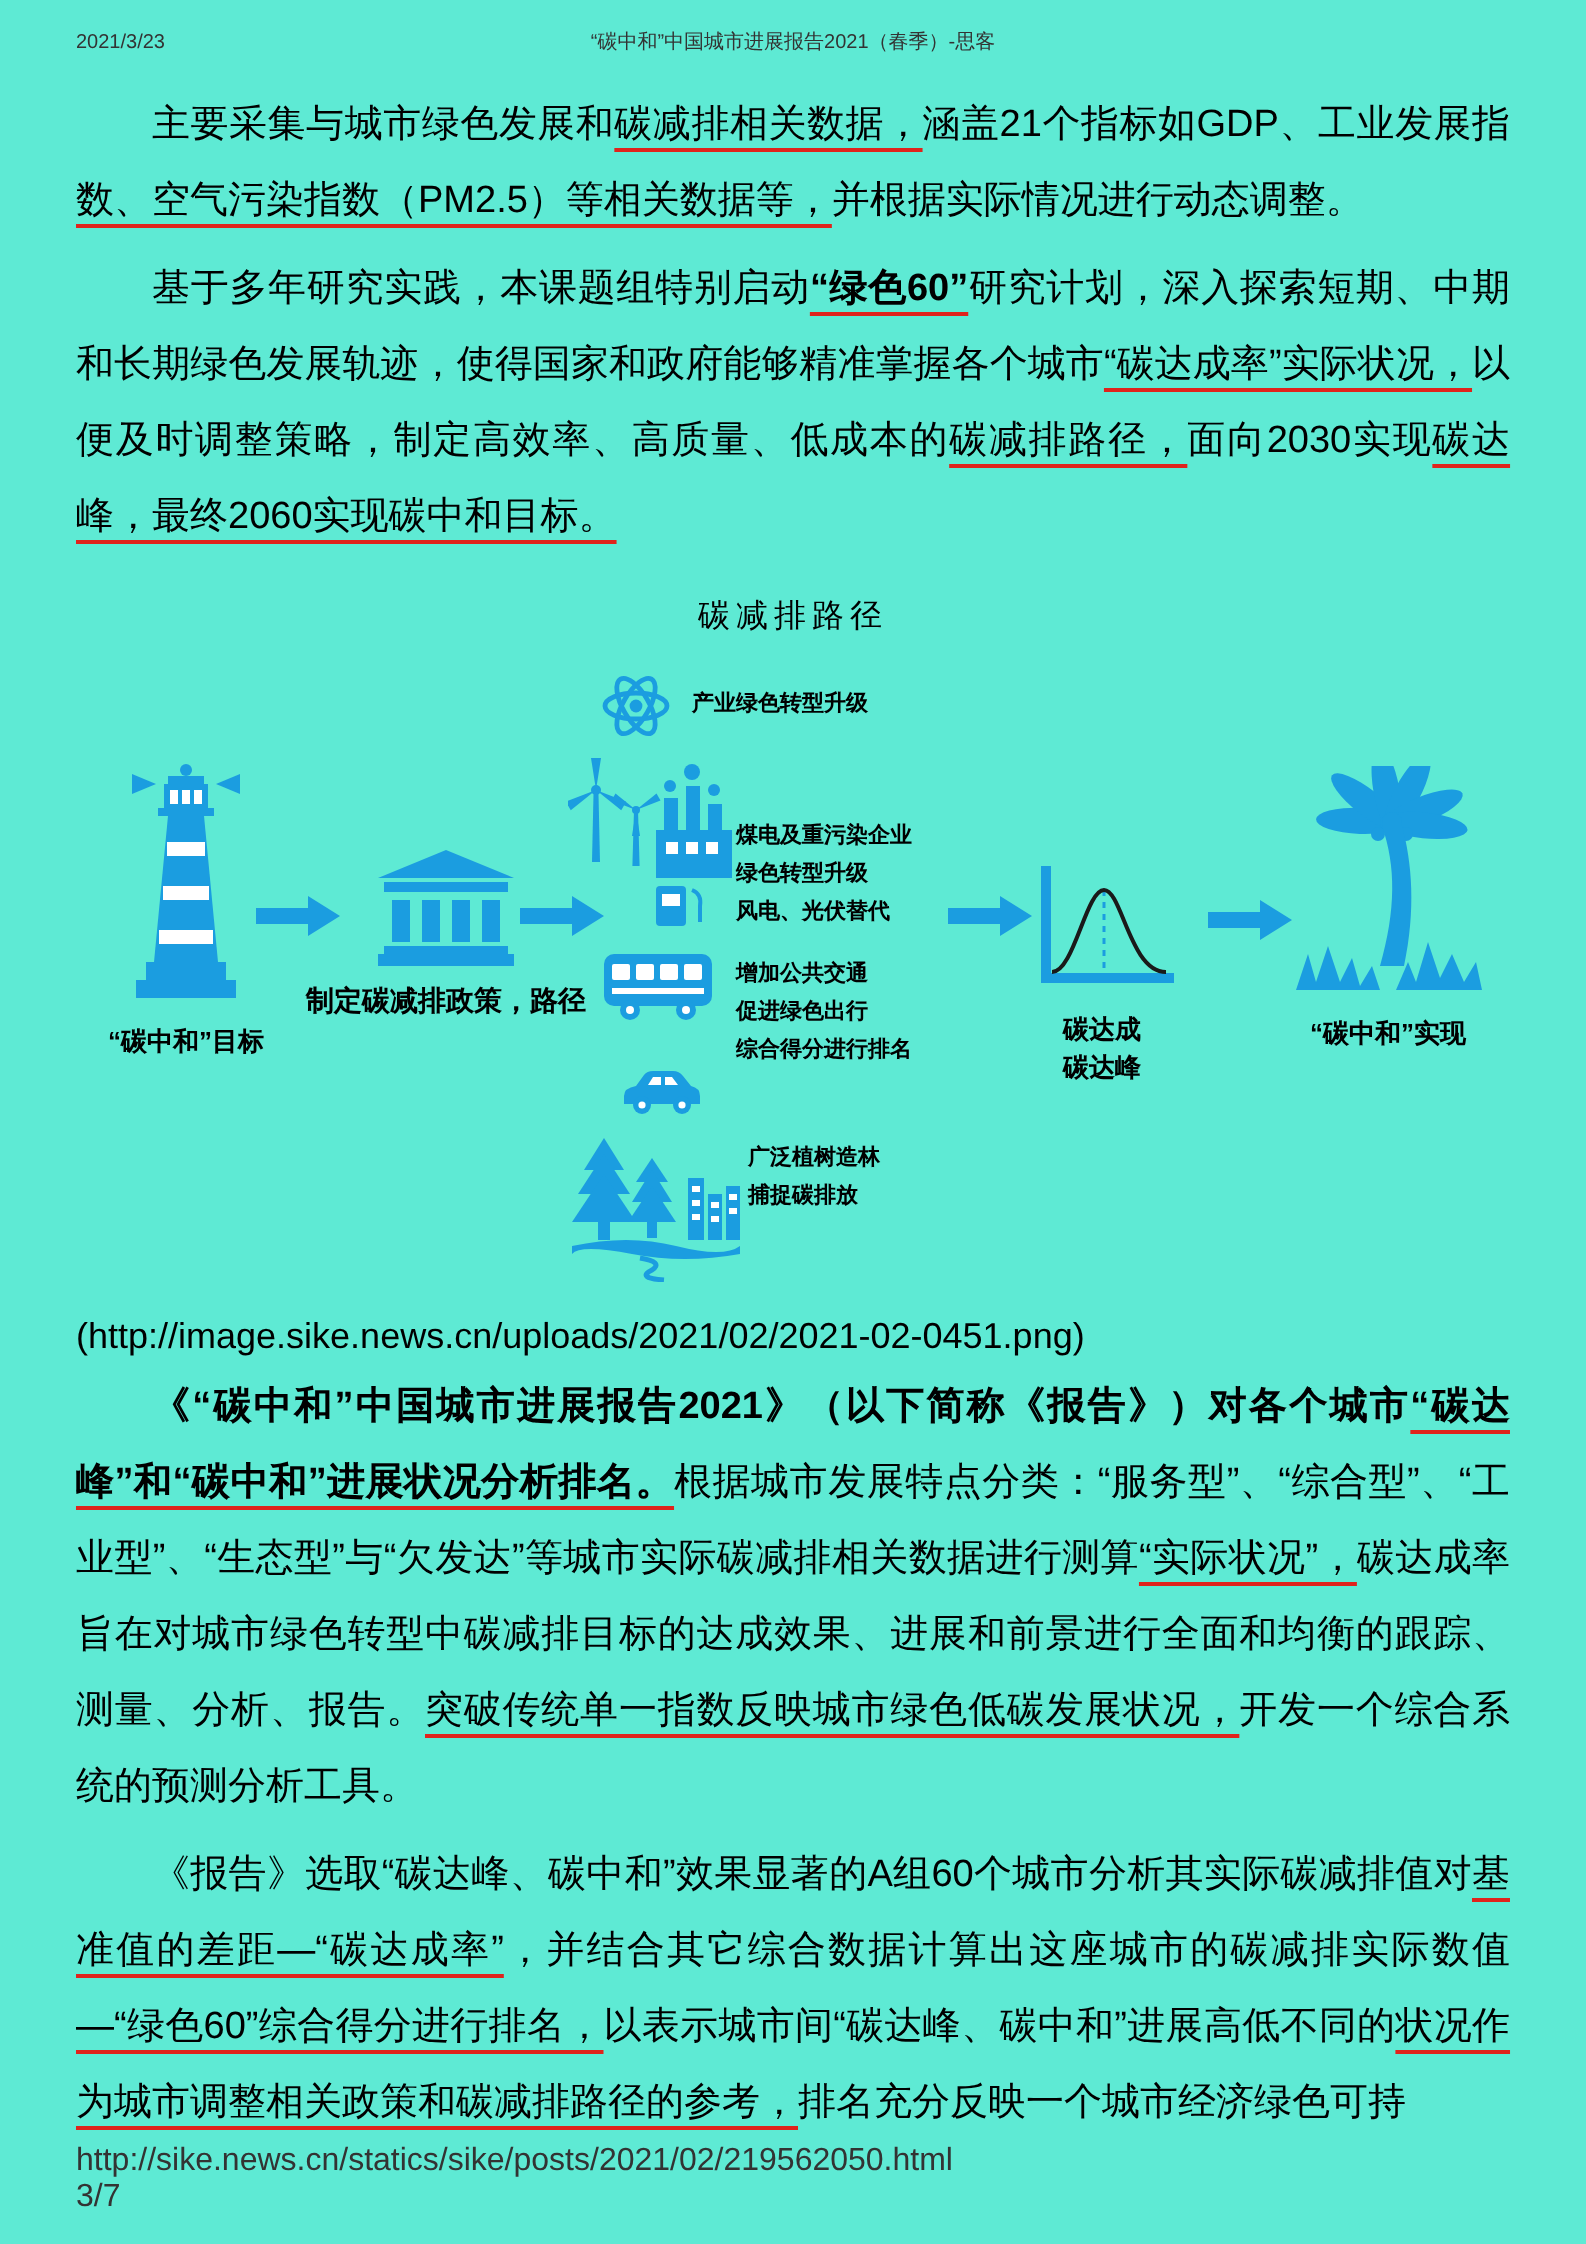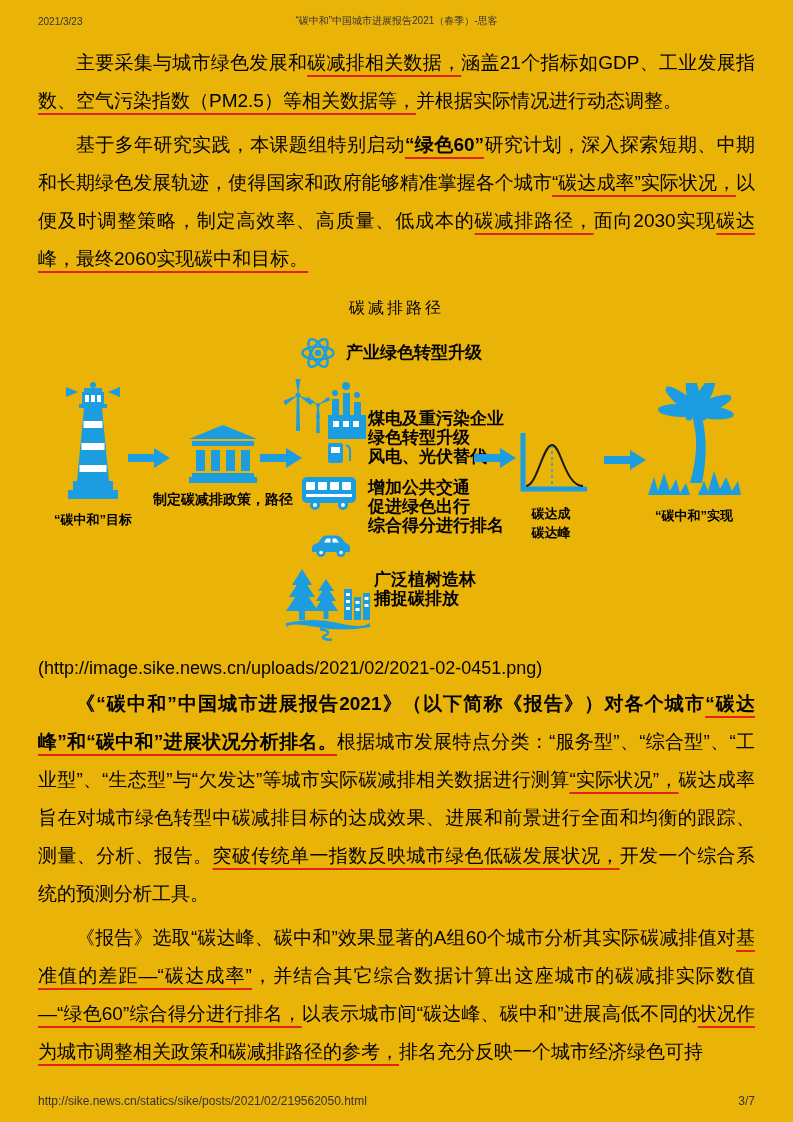--- a/index.html
+++ b/index.html
@@ -1,38 +1,38 @@
 <!DOCTYPE html>
 <html style="--accent: #1b9de0;"><head>
 <meta charset="utf-8">
 <style>
   :root { --accent:#1b9de0; }
   * { margin:0; padding:0; box-sizing:border-box; }
   html,body { background:#fff; }
   body { font-family:"Liberation Sans","DejaVu Sans",sans-serif; color:#000; }
-  .page { position:relative; width:793px; height:1122px; margin:0 auto; background:#eab308;
+  .page { position:relative; width:793px; height:1122px; margin:0 auto; background:#5eead4;
           padding:14px 38px 0; overflow:hidden; }
   .hdr { display:grid; grid-template-columns:1fr auto 1fr; align-items:center;
          font-size:10px; color:#333; margin-bottom:16px; }
   .hdr .date { justify-self:start; }
   .hdr .title { justify-self:center; font-weight:normal; }
   .body-p { font-size:19px; line-height:38px; text-align:justify; text-indent:2em; margin-bottom:6px; }
   .b { font-weight:bold; }
   .r { text-decoration:underline; text-decoration-color:#e0231c;
        text-decoration-thickness:2px; text-underline-offset:6px; }
   .figure { margin-top:20px; }
   .diagram-title { text-align:center; font-size:16px; letter-spacing:3px; margin-bottom:10px; }
   .diagram { position:relative; width:717px; height:318px; margin:0 auto; color:var(--accent); }
   .dnode { position:absolute; }
   .dlabel { font-size:13px; font-weight:bold; color:#000; white-space:nowrap; line-height:19px; margin-top:3px; }
   .dlabel-lg { font-size:14px; }
-  .dlabel-sm { font-size:17px; font-weight:bold; color:#000; line-height:19px; white-space:nowrap; }
+  .dlabel-sm { font-size:11px; font-weight:bold; color:#000; line-height:19px; white-space:nowrap; }
   .caption { font-size:18px; line-height:26px; margin:8px 0 4px; }
   .pfooter { position:absolute; left:38px; right:38px; bottom:14px; display:flex;
-             justify-content:space-between; font-size:12px; color:#333; }
+             justify-content:space-between; font-size:16px; color:#333;flex-direction:column; }
 </style>
 </head>
 <body>
 
 <div class="page">
 
   <div class="hdr">
     <span class="date">2021/3/23</span>
     <span class="title">“碳中和”中国城市进展报告2021（春季）-思客</span>
     <span></span>

